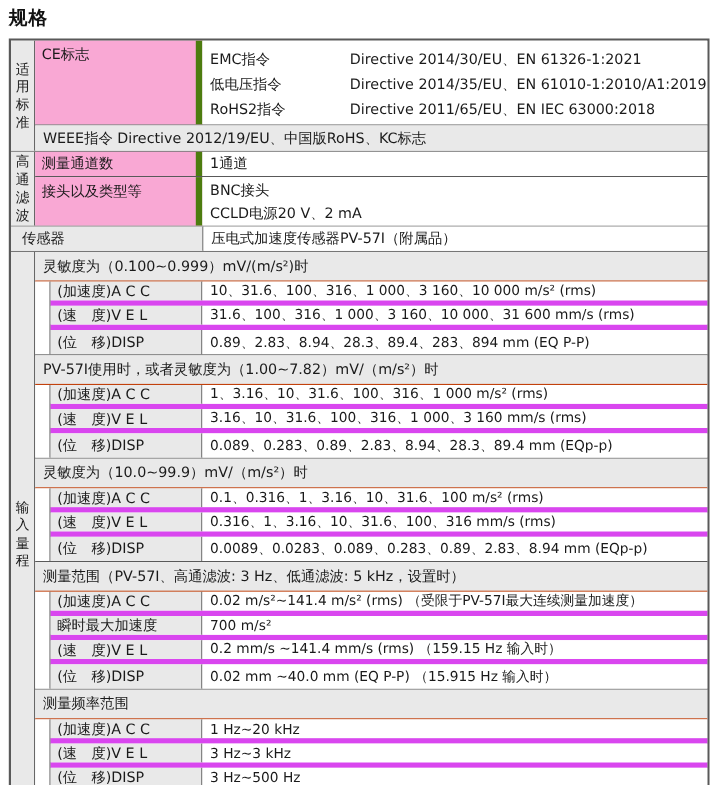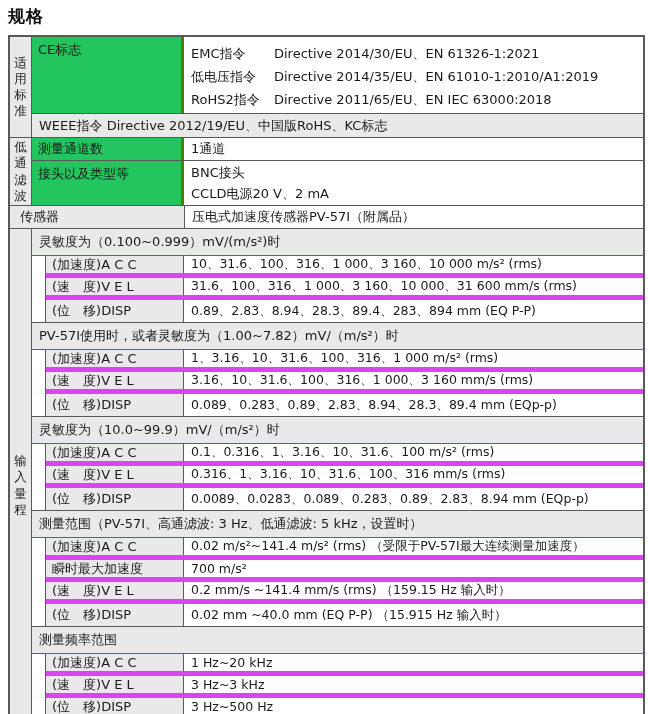--- a/index.html
+++ b/index.html
@@ -22,32 +22,32 @@
 
   .vcell {
     flex: 0 0 22px; background: #e9e9e9; border-right: 1px solid #595959;
     display: flex; align-items: center; justify-content: center;
     text-align: center; font-size: 12.5px; line-height: 1.3;
     word-break: break-all; padding: 0 4px;
   }
   .secbody { flex: 1; display: flex; flex-direction: column; min-width: 0; }
 
   .lcell {
-    flex: 0 0 152px; background: #22c55e; border-right: 3px solid #4d7c0f;
+    flex: 0 0 152px; background: #f9a8d4; border-right: 6px solid #4d7c0f;
     padding: 2px 6px; display: flex; align-items: center;
   }
   .lcell.top { align-items: flex-start; padding-top: 4px; }
   .vval {
     flex: 1; background: #fff; padding: 2px 7px;
     display: flex; align-items: center; min-width: 0;
   }
 
   .ce-row { height: 77px; }
   .ce-lines { flex: 1; background: #fff; padding-top: 5px; min-width: 0; }
-  .ce-line { display: flex; height: 23px; align-items: center; }
+  .ce-line { display: flex; height: 23px; align-items: center; gap: 44px; }
   .ce-name { flex: 0 0 90px; padding-left: 7px; }
   .ce-val  { flex: 1; white-space: nowrap; }
 
   .weee {
     height: 23px; background: #e9e9e9; display: flex; align-items: center;
     padding: 0 7px;
   }
 
   .r23 { height: 23px; }
   .r44 { height: 44px; }
@@ -108,21 +108,21 @@
               <span class="ce-name">RoHS2指令</span>
               <span class="ce-val">Directive 2011/65/EU、EN IEC 63000:2018</span>
             </div>
           </div>
         </div>
         <div class="weee">WEEE指令 Directive 2012/19/EU、中国版RoHS、KC标志</div>
       </div>
     </div>
 
     <div class="frow bb">
-      <div class="vcell">低通滤波</div>
+      <div class="vcell">高通滤波</div>
       <div class="secbody">
         <div class="frow bb r23">
           <div class="lcell">测量通道数</div>
           <div class="vval">1通道</div>
         </div>
         <div class="frow r44">
           <div class="lcell top">接头以及类型等</div>
           <div class="conn-lines">
             <div class="conn-line">BNC接头</div>
             <div class="conn-line">CCLD电源20 V、2 mA</div>

